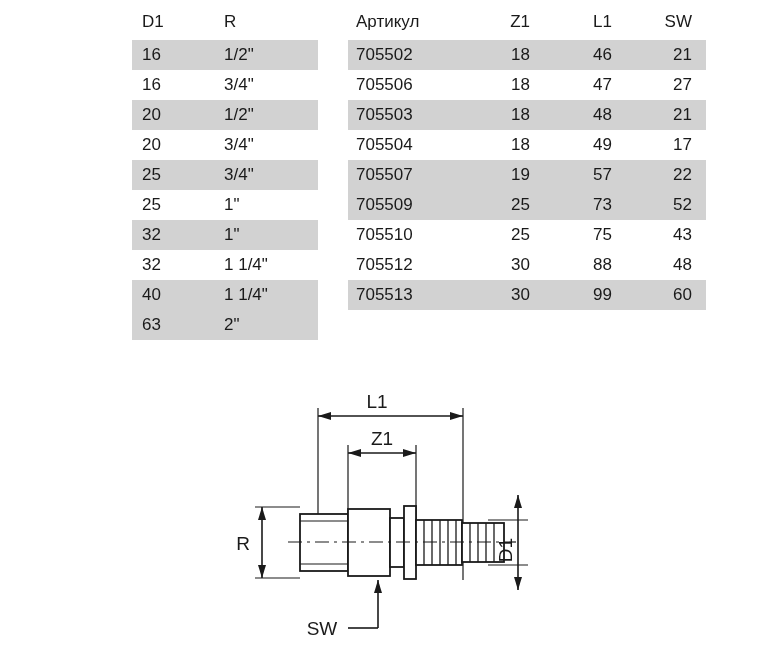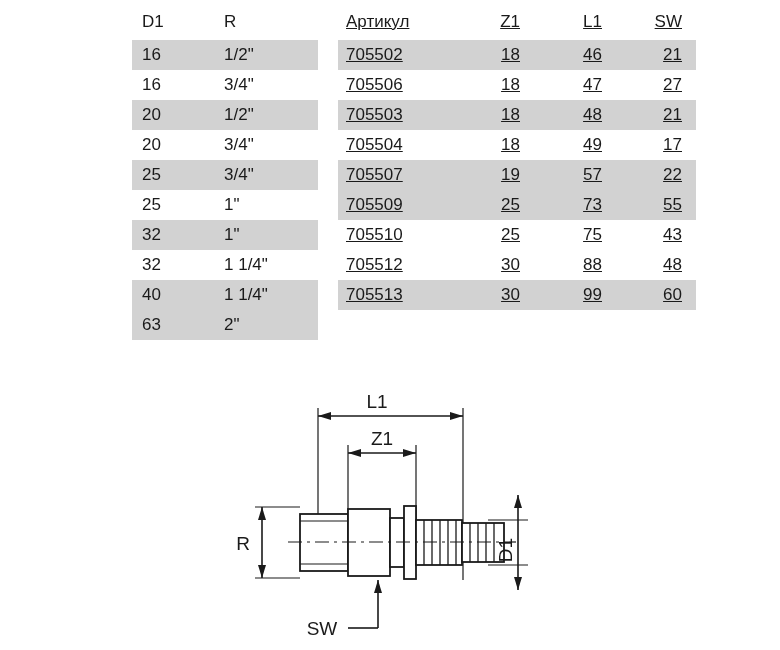--- a/index.html
+++ b/index.html
@@ -62,23 +62,22 @@
     padding-left: 10px;
   }
   #left-table td.c-r {
     width: 94px;
     text-align: left;
     padding-left: 10px;
   }
 
   
   #right-table {
-    left: 338px;
+    left: 348px;
     top: 8px;
-    text-decoration: underline;
   }
   #right-table td.c-art {
     width: 108px;
     text-align: left;
     padding-left: 8px;
   }
   #right-table td.c-z1 {
     width: 66px;
     text-align: right;
     padding-right: 12px;
@@ -207,21 +206,21 @@
       <tr class="shade">
         <td class="c-art">705507</td>
         <td class="c-z1">19</td>
         <td class="c-l1">57</td>
         <td class="c-sw">22</td>
       </tr>
       <tr class="shade">
         <td class="c-art">705509</td>
         <td class="c-z1">25</td>
         <td class="c-l1">73</td>
-        <td class="c-sw">55</td>
+        <td class="c-sw">52</td>
       </tr>
       <tr class="plain">
         <td class="c-art">705510</td>
         <td class="c-z1">25</td>
         <td class="c-l1">75</td>
         <td class="c-sw">43</td>
       </tr>
       <tr class="plain">
         <td class="c-art">705512</td>
         <td class="c-z1">30</td>

